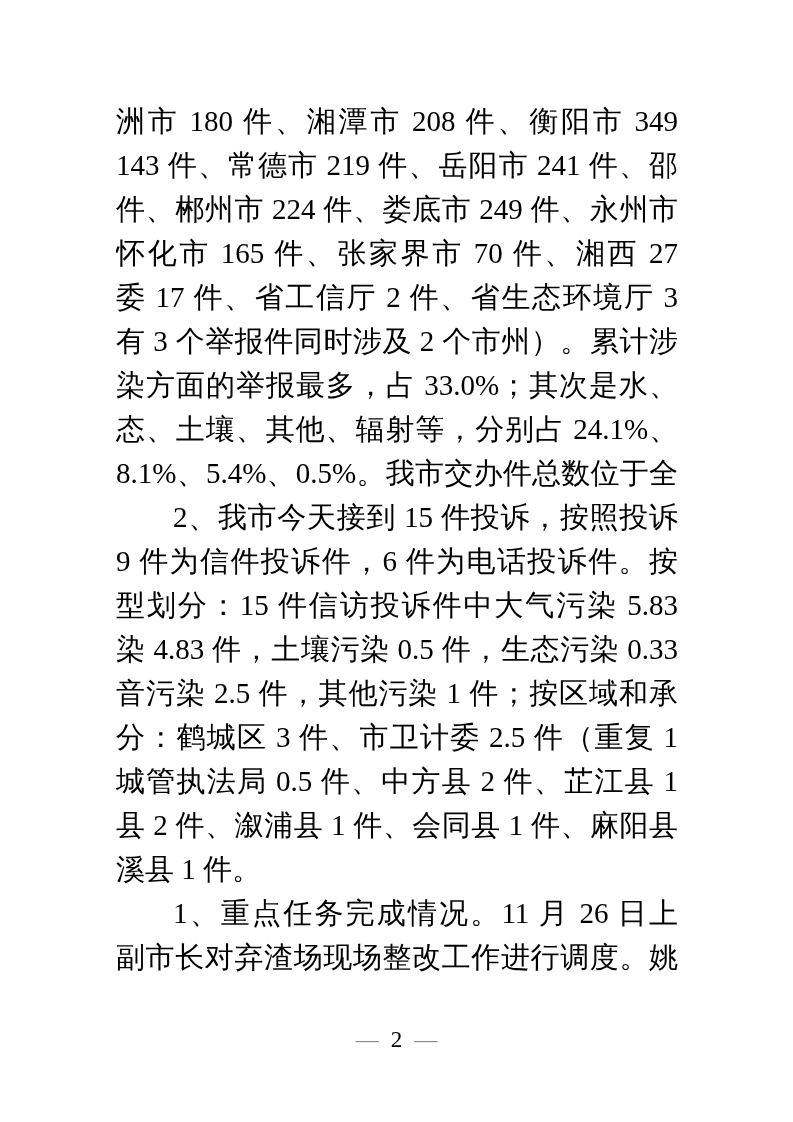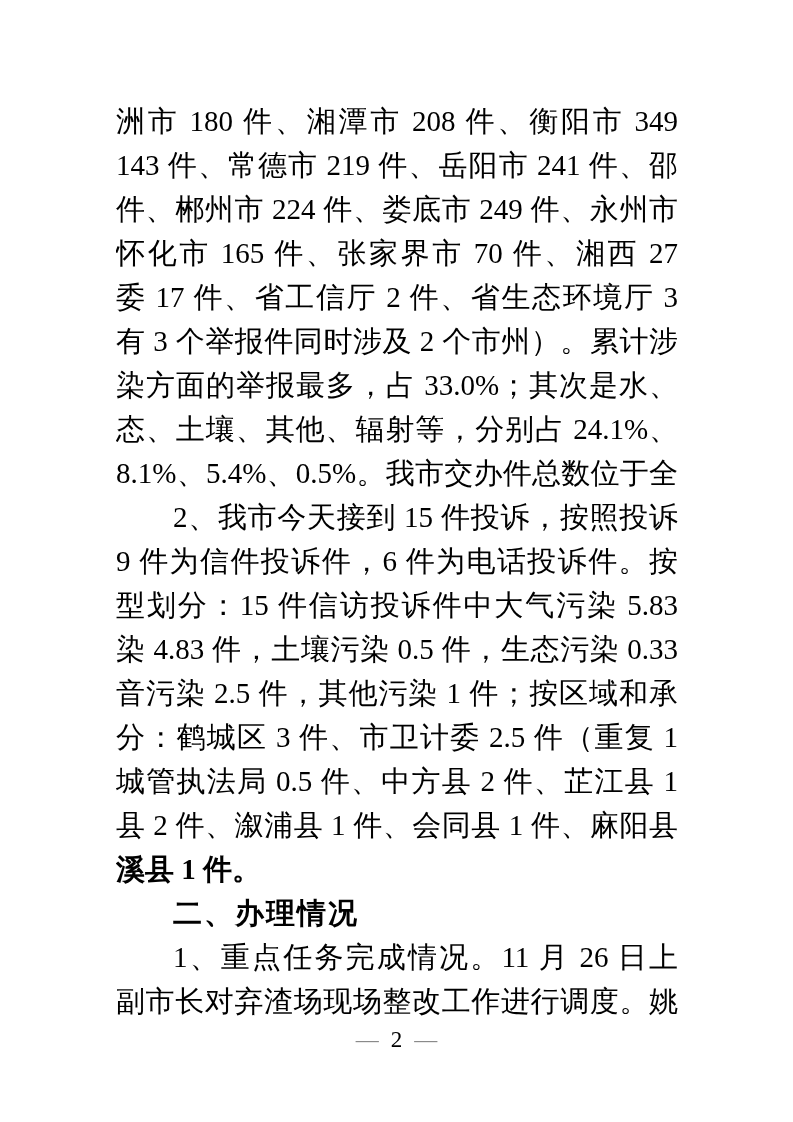--- a/index.html
+++ b/index.html
@@ -27,21 +27,20 @@
   .line {
     height: 44px;
     overflow: hidden;
     text-align: justify;
     text-align-last: justify;
     white-space: nowrap0; 
   }
   .line.left {
     text-align: left;
     text-align-last: left;
-    font-weight: bold;
   }
   .line.indent {
     text-indent: 57px;
   }
   .line.heading {
     font-family: "Liberation Sans", "DejaVu Sans", sans-serif;
     font-weight: bold;
     text-align: left;
     text-align-last: left;
     text-indent: 57px;
@@ -81,21 +80,20 @@
     <div class="line">8.1%、5.4%、0.5%。我市交办件总数位于全省第 11 位。</div>
     <div class="line indent">2、我市今天接到 15 件投诉，按照投诉类型划分：</div>
     <div class="line">9 件为信件投诉件，6 件为电话投诉件。按照污染类</div>
     <div class="line">型划分：15 件信访投诉件中大气污染 5.83 件，水污</div>
     <div class="line">染 4.83 件，土壤污染 0.5 件，生态污染 0.33 件，噪</div>
     <div class="line">音污染 2.5 件，其他污染 1 件；按区域和承办单位划</div>
     <div class="line">分：鹤城区 3 件、市卫计委 2.5 件（重复 1 件）、市</div>
     <div class="line">城管执法局 0.5 件、中方县 2 件、芷江县 1 件、沅陵</div>
     <div class="line">县 2 件、溆浦县 1 件、会同县 1 件、麻阳县 1 件、辰</div>
     <div class="line left">溪县 1 件。</div>
-    <div class="line heading">二、办理情况</div>
     <div class="line indent">1、重点任务完成情况。11 月 26 日上午，姚述铭</div>
     <div class="line">副市长对弃渣场现场整改工作进行调度。姚述铭副市</div>
   </div>
 
   <div class="footer">
     <span class="dash">—</span><span class="num">2</span><span class="dash">—</span>
   </div>
 </div>
 
 </body></html>

